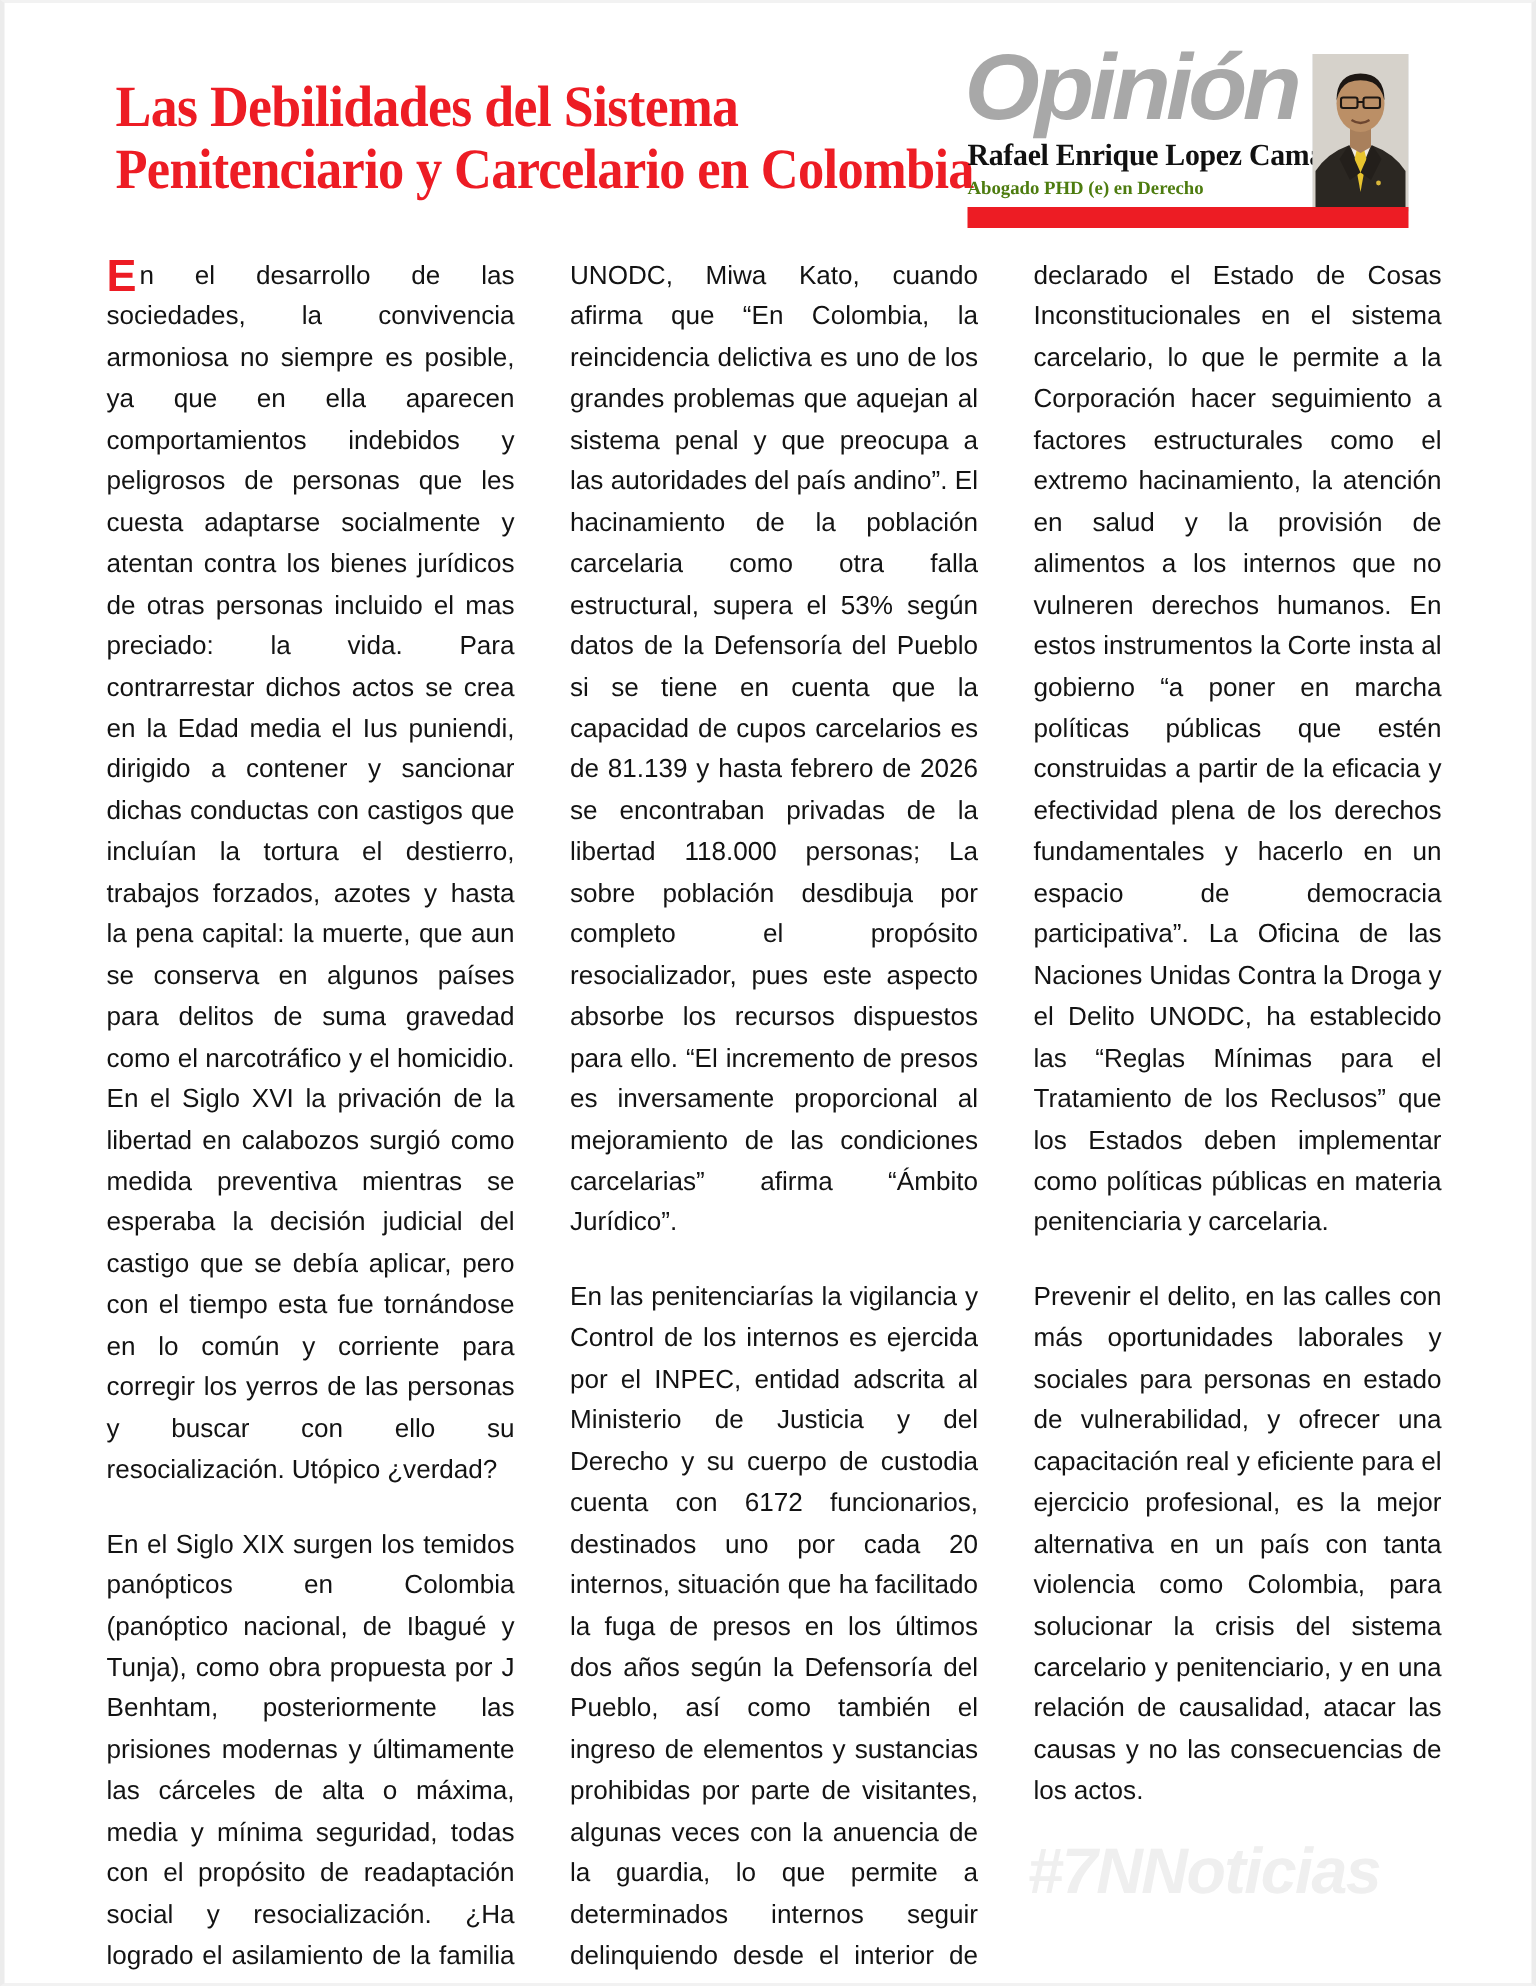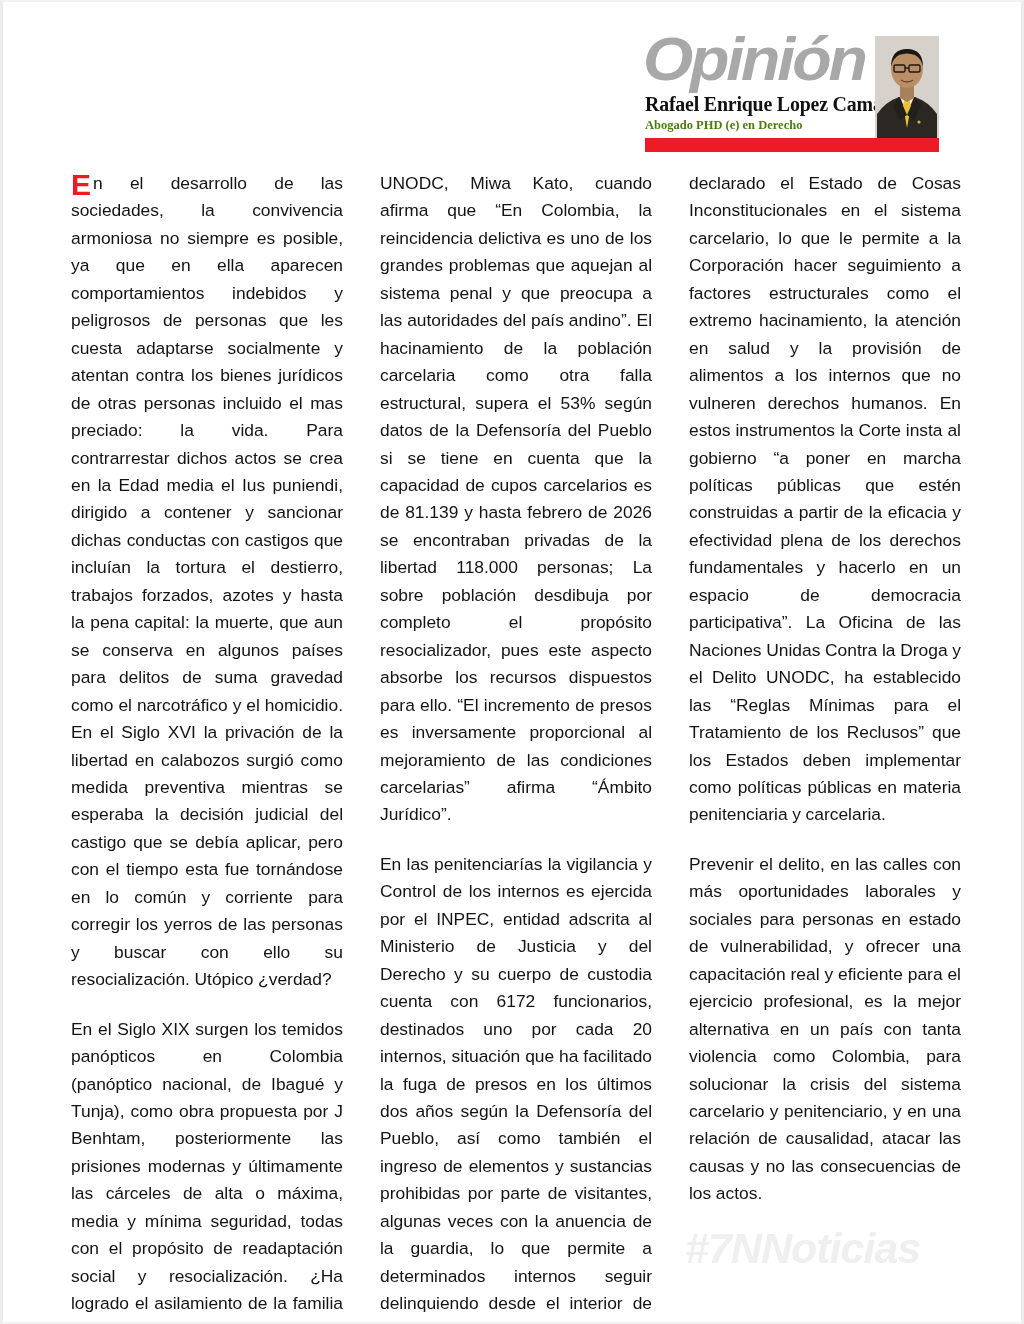--- a/index.html
+++ b/index.html
@@ -167,20 +167,24 @@
     user-select: none;
   }
 </style>
 </head>
 <body>
 
 <div class="page">
 
   <div class="masthead">
 
+    <div class="headline-block">
+      <div class="headline-line1">Las Debilidades del Sistema</div>
+      <div class="headline-line2">Penitenciario y Carcelario en Colombia</div>
+    </div>
 
     <div class="byline-block">
 
       <div class="opinion-word">Opinión</div>
 
       <div class="author-name">Rafael Enrique Lopez Camargo</div>
 
       <div class="author-title">Abogado PHD (e) en Derecho</div>
 
       <div class="portrait">

